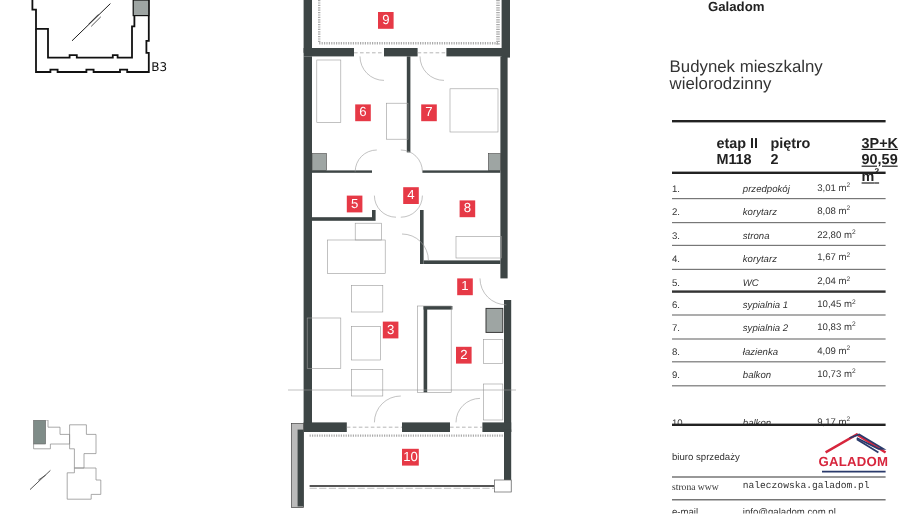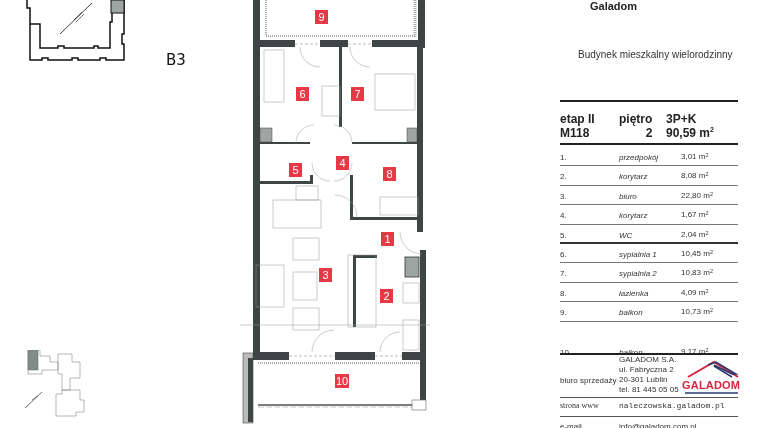--- a/index.html
+++ b/index.html
@@ -2,45 +2,45 @@
 <html><head>
 <meta charset="utf-8">
 <style>
   * { margin: 0; padding: 0; box-sizing: border-box; }
   html, body { width: 760px; height: 428px; overflow: hidden; background: #ffffff; }
   body { position: relative; font-family: "Liberation Sans", sans-serif; color: #222; }
 
   
   .keyplan { position: absolute; left: 0; top: 0; width: 140px; height: 70px; }
   .keyplan svg { display: block; }
-  .b3 { position: absolute; left: 126px; top: 51px; font-size: 15px; color: #111; font-family: "DejaVu Sans", sans-serif; padding-left: 40px; }
+  .b3 { position: absolute; left: 126px; top: 51px; font-size: 10px; color: #111; font-family: "DejaVu Sans", sans-serif; }
 
   
   .siteplan { position: absolute; left: 20px; top: 350px; width: 75px; height: 70px; }
 
   
   .plan { position: absolute; left: 240px; top: 0; width: 200px; height: 428px; }
   .room-num {
     position: absolute; background: #e63946; color: #fff;
     font-size: 11px; line-height: 14px; text-align: center;
     min-width: 13px; height: 14px; padding: 0 1px;
     font-family: "Liberation Sans", sans-serif;
   }
 
   
   .panel { position: absolute; left: 540px; top: 0; width: 220px; height: 428px; }
   .brand-title { position: absolute; left: 50px; top: 0px; font-size: 11px; font-weight: bold; color: #222; }
-  .building-desc { position: absolute; left: 18px; top: 48px; font-size: 10px; line-height: 14px; color: #333; margin-left: 20px; }
+  .building-desc { position: absolute; left: 18px; top: 48px; font-size: 14px; line-height: 14px; color: #333; }
 
   .hr { position: absolute; left: 20px; width: 178px; background: #222; }
   .hr.thick { height: 2px; }
   .hr.thin { height: 1px; background: #555; }
 
   .head-grid { position: absolute; left: 20px; top: 112px; width: 180px; font-weight: bold; font-size: 12px; line-height: 14px; color: #222; }
-  .head-grid .c { position: absolute; top: 0; }
+  .head-grid .c { position: absolute; top: 0; margin-left: 37px; }
   .head-grid sup { font-size: 7px; vertical-align: top; line-height: 8px; }
 
   .rooms { position: absolute; left: 20px; top: 147px; width: 178px; }
   .room-row { position: relative; height: 19.4px; border-bottom: 1px solid #777; font-size: 8px; color: #333; }
   .room-row .no { position: absolute; left: 0; top: 6px; }
   .room-row .nm { position: absolute; left: 59px; top: 6px; font-style: italic; }
   .room-row .ar { position: absolute; left: 121px; top: 5px; }
   .room-row sup { font-size: 5.5px; vertical-align: top; line-height: 6px; }
 
   .sales { position: absolute; left: 20px; top: 355px; width: 178px; height: 44px; }
@@ -179,46 +179,46 @@
     <div>Budynek mieszkalny wielorodzinny</div>
   </div>
 
   <div class="hr thick" style="top:100px;"></div>
 
   <div class="head-grid">
     <div class="c" style="left:0;">
       <div>etap II</div>
       <div>M118</div>
     </div>
-    <div class="c" style="left:59px;text-align:right;">
+    <div class="c" style="left:45px;">
       <div>piętro</div>
       <div>2</div>
     </div>
-    <div class="c" style="left:106px;">
+    <div class="c" style="left:121px;text-decoration:underline;">
       <div>3P+K</div>
       <div><span>90,59 m</span><sup>2</sup></div>
     </div>
   </div>
 
   <div class="hr thick" style="top:143px;"></div>
 
   <div class="rooms">
     <div class="room-row">
       <span class="no">1.</span>
       <span class="nm">przedpokój</span>
       <span class="ar"><span>3,01 m</span><sup>2</sup></span>
     </div>
     <div class="room-row">
       <span class="no">2.</span>
       <span class="nm">korytarz</span>
       <span class="ar"><span>8,08 m</span><sup>2</sup></span>
     </div>
     <div class="room-row">
       <span class="no">3.</span>
-      <span class="nm">biuro</span>
+      <span class="nm">strona</span>
       <span class="ar"><span>22,80 m</span><sup>2</sup></span>
     </div>
     <div class="room-row">
       <span class="no">4.</span>
       <span class="nm">korytarz</span>
       <span class="ar"><span>1,67 m</span><sup>2</sup></span>
     </div>
     <div class="room-row" style="border-bottom:2px solid #333;">
       <span class="no">5.</span>
       <span class="nm">WC</span>
@@ -248,26 +248,20 @@
       <span class="no">10.</span>
       <span class="nm">balkon</span>
       <span class="ar"><span>9,17 m</span><sup>2</sup></span>
     </div>
   </div>
 
   <div class="hr thick" style="top:353px;"></div>
 
   <div class="sales">
     <span class="lbl">biuro sprzedaży</span>
-    <div class="addr">
-      <div>GALADOM S.A.</div>
-      <div>ul. Fabryczna 2</div>
-      <div>20-301 Lublin</div>
-      <div>tel. 81 445 05 05</div>
-    </div>
     <div class="logo">
       <svg width="58" height="36" viewBox="0 0 58 36">
         <path d="M6 18 L32 3 L56 18" fill="none" stroke="#d7263d" stroke-width="2"></path>
         <path d="M26 6 L34 3 L54 15 L50 15 L32 6" fill="none" stroke="#2a3a6b" stroke-width="1.5"></path>
         <path d="M32 7 L50 18" fill="none" stroke="#2a3a6b" stroke-width="1.5"></path>
         <line x1="3" y1="34" x2="56" y2="34" stroke="#2a3a6b" stroke-width="1.5"></line>
       </svg>
       <span class="logo-text">GALADOM</span>
     </div>
   </div>

